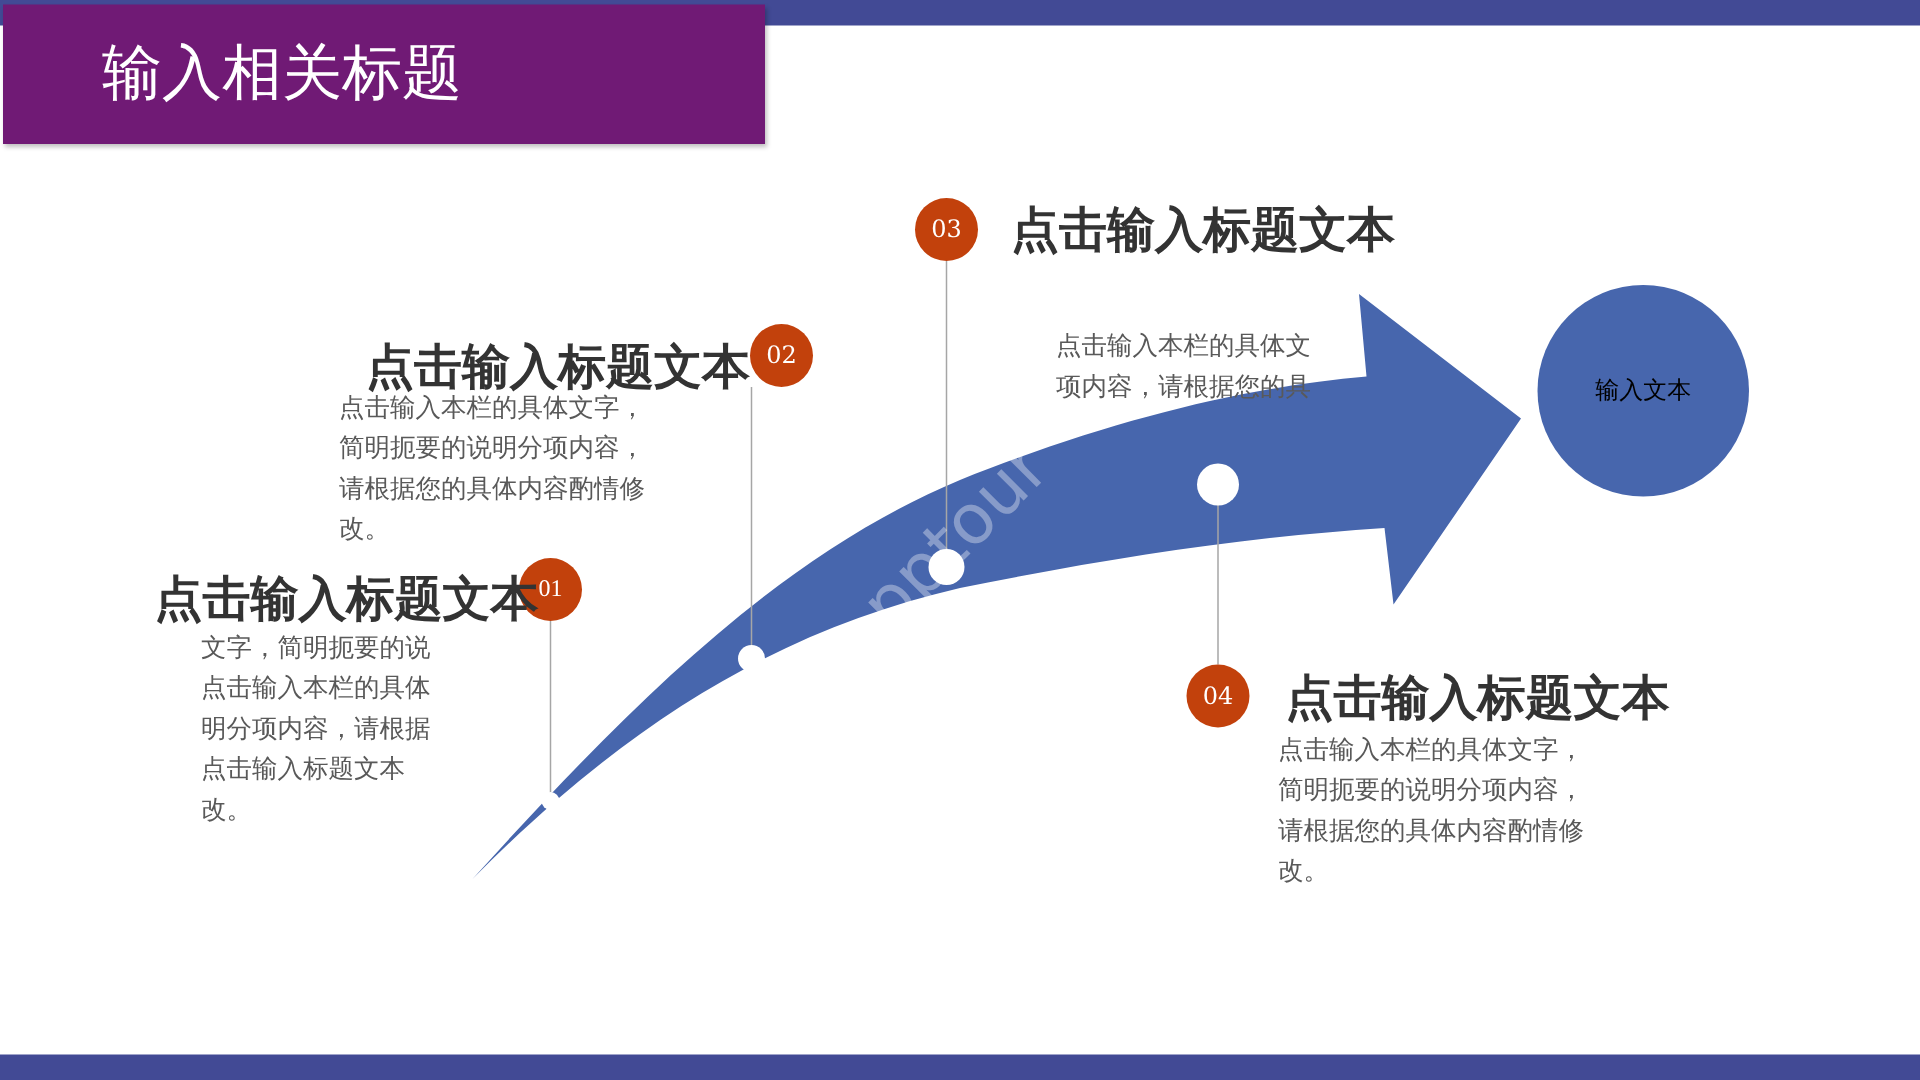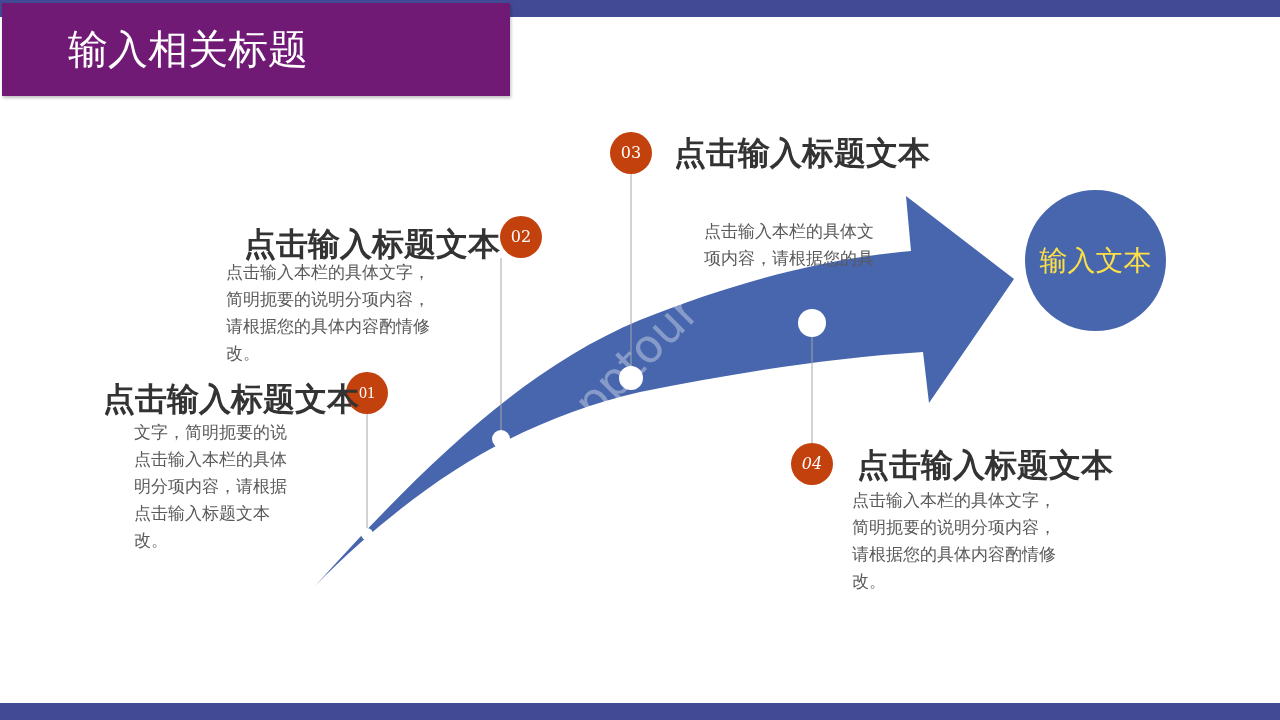--- a/index.html
+++ b/index.html
@@ -6,21 +6,21 @@
   body { width:1280px; height:720px; position:relative; overflow:hidden; background:#ffffff; font-family:"DejaVu Serif","Liberation Serif",serif; }
   .top-bar { position:absolute; left:0; top:0; width:1280px; height:17px; background:#424a95; }
   .bottom-bar { position:absolute; left:0; top:703px; width:1280px; height:17px; background:#424a95; }
   .title-box { position:absolute; left:2px; top:3px; width:508px; height:93px; background:#701a75; box-shadow:1px 2px 3px rgba(0,0,0,0.25); }
   .title-text { position:absolute; left:66px; top:22px; color:#ffffff; font-size:40px; line-height:48px; white-space:nowrap; }
   svg.graphic { position:absolute; left:0; top:0; }
   .badge { position:absolute; width:42px; height:42px; border-radius:50%; background:#c2410c; color:#ffffff; font-size:16px; line-height:42px; text-align:center; }
   .step-title { position:absolute; font-size:32px; font-weight:bold; color:#333333; white-space:nowrap; line-height:30px; }
   .step-desc { position:absolute; font-size:17px; color:#595959; line-height:27px; }
   .goal-circle { position:absolute; left:1025px; top:190px; width:141px; height:141px; border-radius:50%; background:#4766ad; display:flex; align-items:center; justify-content:center; }
-  .goal-text { color:#fde047; font-size:28px; white-space:nowrap; }
+  .goal-text { color:#000000; font-size:16px; white-space:nowrap; }
   .watermark { position:absolute; left:560px; top:330px; font-family:"DejaVu Sans","Liberation Sans",sans-serif; font-size:46px; color:rgba(255,255,255,0.35); transform:rotate(-45deg); white-space:nowrap; pointer-events:none; }
 </style>
 </head>
 <body>
 
 <div class="top-bar"></div>
 <div class="bottom-bar"></div>
 
 <div class="title-box">
   <div class="title-text">输入相关标题</div>
@@ -70,21 +70,21 @@
   <div>改。</div>
 </div>
 
 <div class="badge" style="left:610px; top:132px;">03</div>
 <div class="step-title" style="left:674px; top:138px;">点击输入标题文本</div>
 <div class="step-desc" style="left:704px; top:176px; width:200px;margin-top:42px;">
   <div>点击输入本栏的具体文</div>
   <div>项内容，请根据您的具</div>
 </div>
 
-<div class="badge" style="left:791px; top:443px;font-style:italic;">04</div>
+<div class="badge" style="left:791px; top:443px;">04</div>
 <div class="step-title" style="left:857px; top:450px;">点击输入标题文本</div>
 <div class="step-desc" style="left:852px; top:487px; width:240px;">
   <div>点击输入本栏的具体文字，</div>
   <div>简明扼要的说明分项内容，</div>
   <div>请根据您的具体内容酌情修</div>
   <div>改。</div>
 </div>
 
 <div class="goal-circle">
   <span class="goal-text">输入文本</span>

